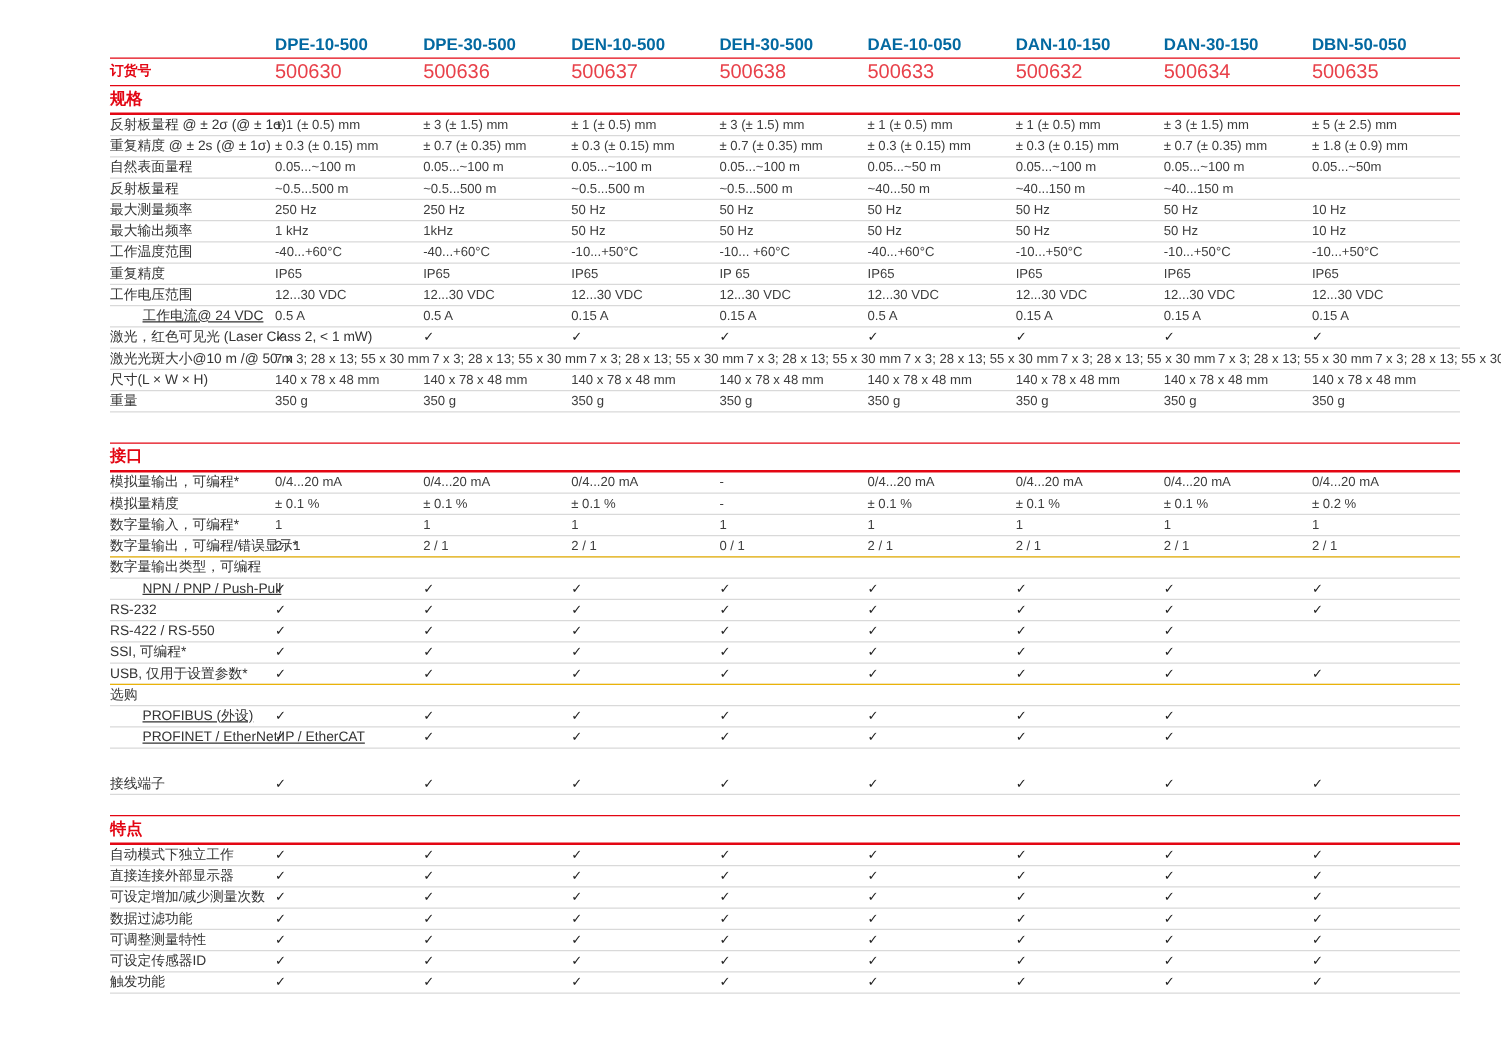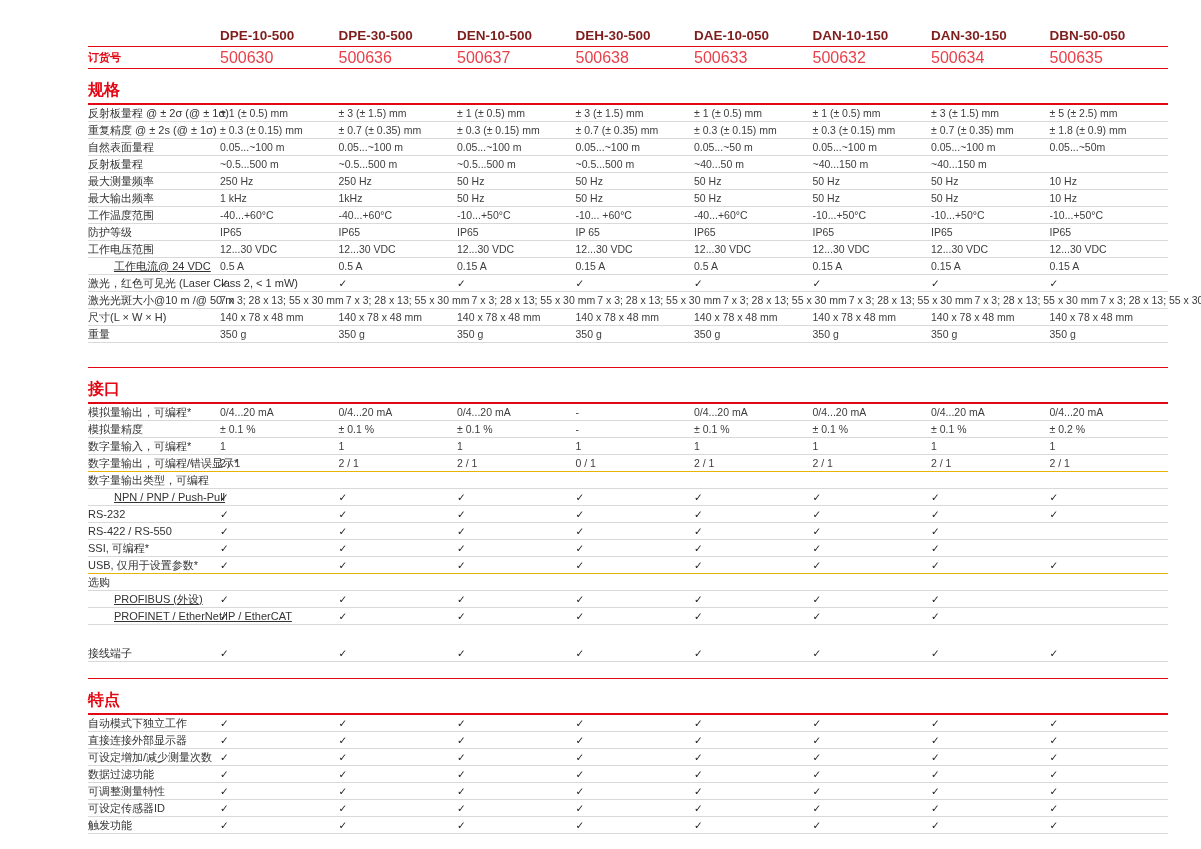--- a/index.html
+++ b/index.html
@@ -15,31 +15,31 @@
   }
   .cell{
     font-size:10.5px;color:#3d3d3d;line-height:1.2;white-space:nowrap;
     padding:1px 2px 1px 0;
   }
   .label-cell{font-size:11px;color:#333;}
   .label-cell.indent{padding-left:26px;text-decoration:underline;}
   .check{font-size:10.5px;color:#222;}
   
   .header-row{border-bottom:1px solid #e30613;min-height:20px;align-items:end;}
-  .hcell{font-size:13.5px;font-weight:bold;color:#7f1d1d;letter-spacing:0;padding-bottom:2px;white-space:nowrap;}
+  .hcell{font-size:13.5px;font-weight:bold;color:#0369a1;letter-spacing:0;padding-bottom:2px;white-space:nowrap;}
   
   .order-row{border-bottom:none;min-height:16px;}
   .order-label{font-size:11px;font-weight:bold;color:#e30613;}
   .order-val{font-size:16px;color:#e8414a;}
   
   .section-title-row{
     border-top:1px solid #e30613;border-bottom:2px solid #e30613;
     min-height:16px;display:flex;align-items:center;
   }
-  .section-title{font-size:16px;font-weight:bold;color:#e30613;padding:1px 0 2px;margin-top:10px;}
+  .section-title{font-size:13px;font-weight:bold;color:#e30613;padding:1px 0 2px;}
   .section-interface{margin-top:24px;}
   .section-connection{margin-top:20px;}
   .section-features{margin-top:16px;}
   .subheader{border-top:1px solid #eab308;margin-top:-1px;}
 </style>
 </head>
 <body>
 
 <div class="table">
     <div class="row header-row">
@@ -139,21 +139,21 @@
         <div class="cell">-40...+60°C</div>
         <div class="cell">-40...+60°C</div>
         <div class="cell">-10...+50°C</div>
         <div class="cell">-10... +60°C</div>
         <div class="cell">-40...+60°C</div>
         <div class="cell">-10...+50°C</div>
         <div class="cell">-10...+50°C</div>
         <div class="cell">-10...+50°C</div>
       </div>
       <div class="row">
-        <div class="cell label-cell">防护等级</div>
+        <div class="cell label-cell">重复精度</div>
         <div class="cell">IP65</div>
         <div class="cell">IP65</div>
         <div class="cell">IP65</div>
         <div class="cell">IP 65</div>
         <div class="cell">IP65</div>
         <div class="cell">IP65</div>
         <div class="cell">IP65</div>
         <div class="cell">IP65</div>
       </div>
       <div class="row">

